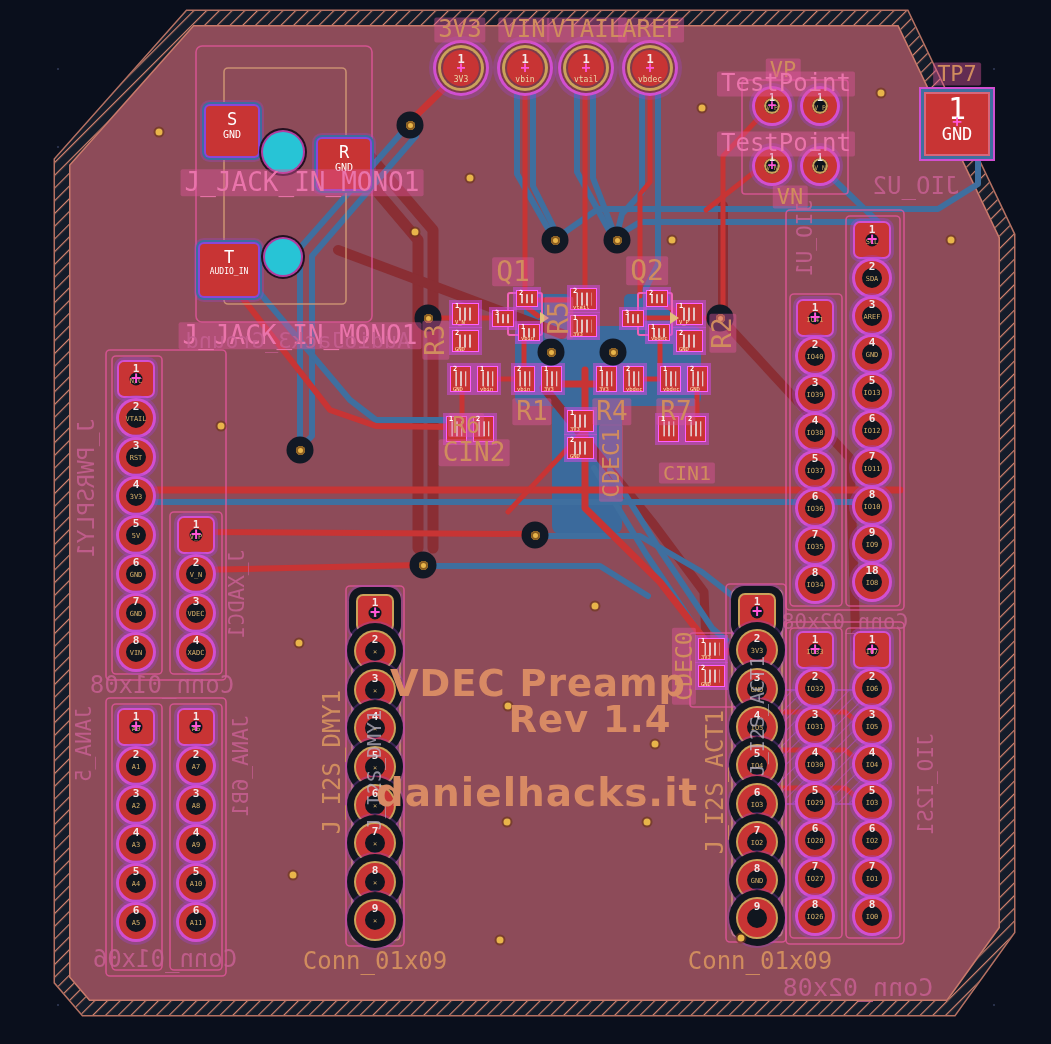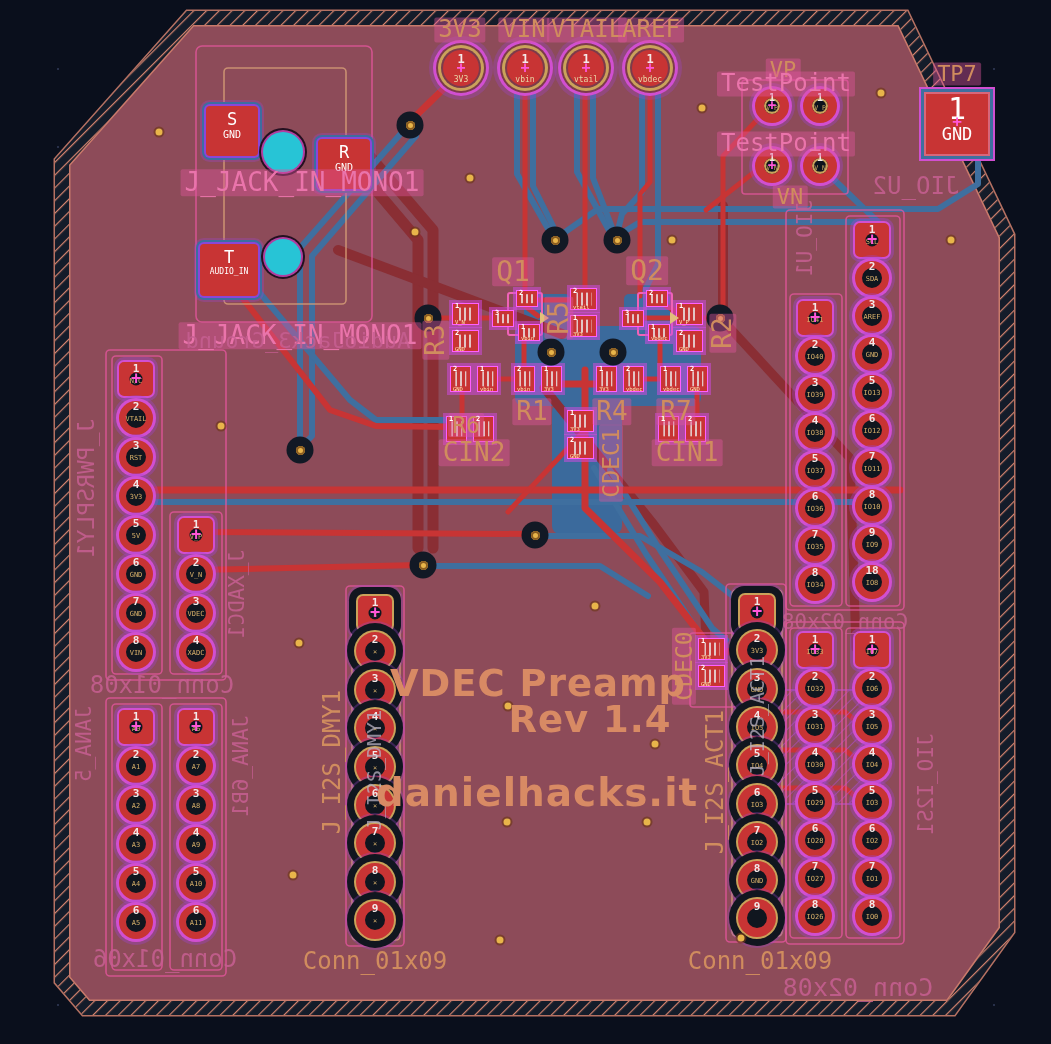--- a/index.html
+++ b/index.html
@@ -770,21 +770,21 @@
       <div class="lbl ref bar" style="left: 513px; top: 272px; font-size: 28px; transform: translate(-50%, -50%);">Q1</div>
       <div class="lbl ref bar" style="left: 647px; top: 271px; font-size: 28px; transform: translate(-50%, -50%);">Q2</div>
       <div class="lbl ref bar" style="left: 559px; top: 318px; font-size: 28px; transform: translate(-50%, -50%) rotate(-90deg);">R5</div>
       <div class="lbl ref bar" style="left: 436px; top: 340px; font-size: 26px; transform: translate(-50%, -50%) rotate(-90deg);">R3</div>
       <div class="lbl ref bar" style="left: 723px; top: 333px; font-size: 26px; transform: translate(-50%, -50%) rotate(-90deg);">R2</div>
       <div class="lbl ref bar" style="left: 466px; top: 412px; font-size: 23px; transform: translate(-50%, -50%); margin-top: 13px;">R6</div>
       <div class="lbl ref bar" style="left: 532px; top: 412px; font-size: 26px; transform: translate(-50%, -50%);">R1</div>
       <div class="lbl ref bar" style="left: 612px; top: 412px; font-size: 26px; transform: translate(-50%, -50%);">R4</div>
       <div class="lbl ref bar" style="left: 676px; top: 412px; font-size: 26px; transform: translate(-50%, -50%);">R7</div>
       <div class="lbl ref bar" style="left: 474px; top: 453px; font-size: 26px; transform: translate(-50%, -50%);">CIN2</div>
-      <div class="lbl ref bar" style="left: 687px; top: 453px; font-size: 26px; transform: translate(-50%, -50%);">CIN1</div>
+      <div class="lbl ref bar" style="left: 687px; top: 473px; font-size: 20px; transform: translate(-50%, -50%);">CIN1</div>
       <div class="lbl ref bar" style="left: 611px; top: 463px; font-size: 23px; transform: translate(-50%, -50%) rotate(-90deg);">CDEC1</div>
       <div class="lbl ref bar" style="left: 684px; top: 666px; font-size: 23px; transform: translate(-50%, -50%) rotate(-90deg);">CDEC0</div>
       <div class="lbl ref" style="left: 333px; top: 762px; font-size: 24px; transform: translate(-50%, -50%) rotate(-90deg);">J_I2S_DMY1</div>
       <div class="lbl ref" style="left: 716px; top: 782px; font-size: 24px; transform: translate(-50%, -50%) rotate(-90deg);">J_I2S_ACT1</div>
       <div class="lbl gray" style="left: 374px; top: 770px; font-size: 20px; transform: translate(-50%, -50%) rotate(-90deg);">J_I2S_DMY1</div>
       <div class="lbl gray" style="left: 757px; top: 716px; font-size: 20px; transform: translate(-50%, -50%) rotate(-90deg);">J_I2S_ACT1</div>
       <div class="lbl ref" style="left: 375px; top: 962px; font-size: 24px; transform: translate(-50%, -50%);">Conn_01x09</div>
       <div class="lbl ref" style="left: 760px; top: 962px; font-size: 24px; transform: translate(-50%, -50%);">Conn_01x09</div>
       <div class="lbl title" style="left: 538px; top: 684px; font-size: 37px; font-family: &quot;DejaVu Sans&quot;, sans-serif; transform: translate(-50%, -50%);">VDEC Preamp</div>
       <div class="lbl title" style="left: 590px; top: 720px; font-size: 37px; font-family: &quot;DejaVu Sans&quot;, sans-serif; transform: translate(-50%, -50%);">Rev 1.4</div>

